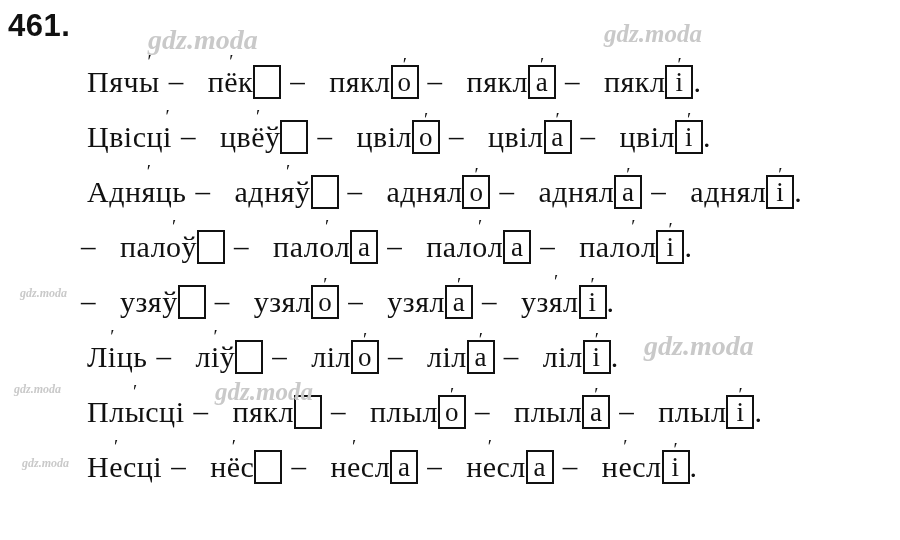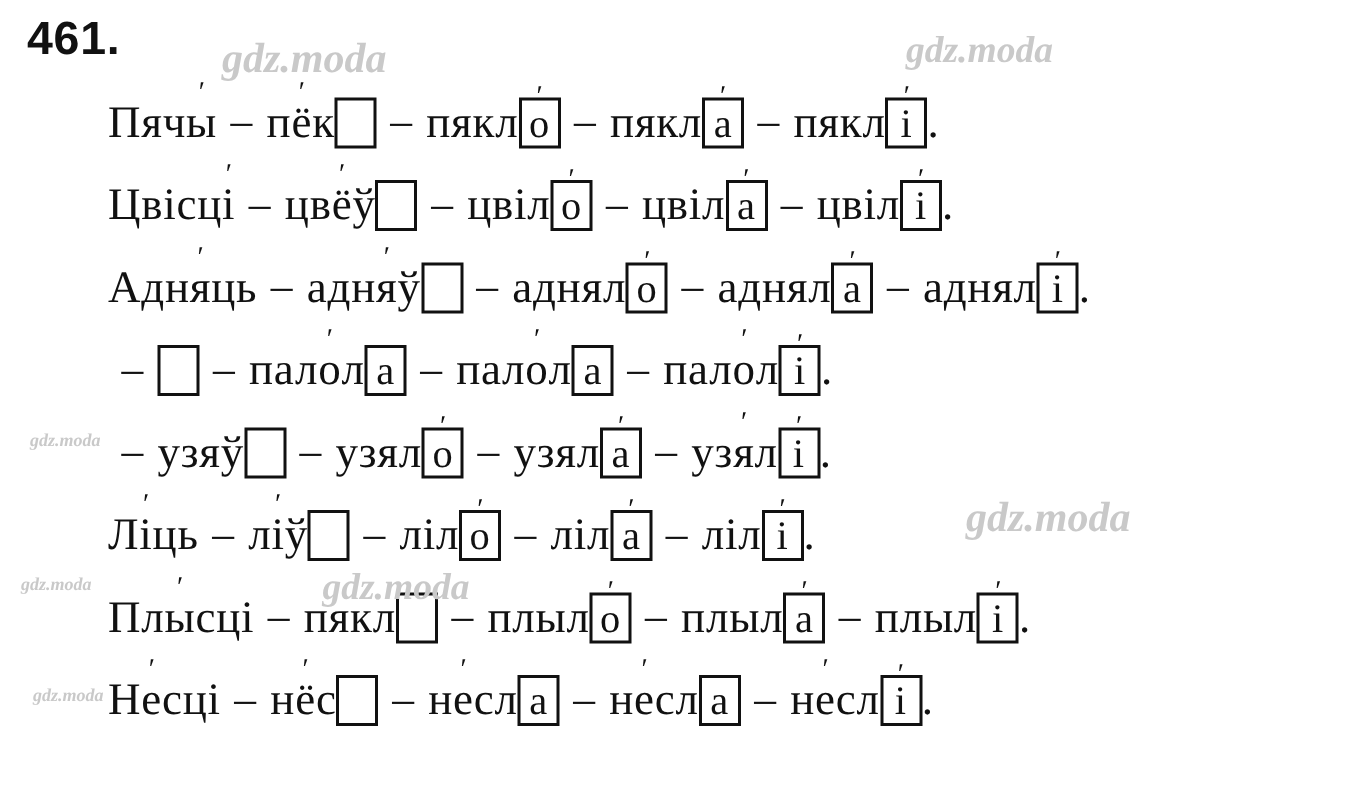--- a/index.html
+++ b/index.html
@@ -18,21 +18,21 @@
 
   #page {
     position: relative;
     width: 900px;
     height: 540px;
   }
 
   
   .ex-number {
     position: absolute;
-    left: 18px;
+    left: 8px;
     top: 8px;
     font-family: "Liberation Sans", sans-serif;
     font-weight: bold;
     font-size: 31px;
     letter-spacing: 0.5px;
     color: #111;
   }
 
   
   .lines {
@@ -47,20 +47,21 @@
     display: flex;
     align-items: center;
     white-space: nowrap;
     font-size: 30px;
     letter-spacing: 0.5px;
   }
 
   .w {
     position: relative;
     display: inline-block;
+    margin-left: 15px;
   }
 
   .dash {
     display: inline-block;
     padding: 0 9px;
     font-size: 29px;
   }
 
   
   .box {
@@ -166,20 +167,21 @@
         <span class="dash">–</span>
         <span class="w"><span>аднял</span></span>
         <span class="box"><span class="acc">а</span></span>
         <span class="dash">–</span>
         <span class="w"><span>аднял</span></span>
         <span class="box"><span class="acc">і</span></span>
         <span>.</span>
       </div>
       <div class="line">
         <span class="dash">–</span>
+        <span class="w"><span>пал</span><span class="acc">о</span><span>ў</span></span>
         <span class="box empty"></span>
         <span class="dash">–</span>
         <span class="w"><span>пал</span><span class="acc">о</span><span>л</span></span>
         <span class="box"><span>а</span></span>
         <span class="dash">–</span>
         <span class="w"><span>пал</span><span class="acc">о</span><span>л</span></span>
         <span class="box"><span>а</span></span>
         <span class="dash">–</span>
         <span class="w"><span>пал</span><span class="acc">о</span><span>л</span></span>
         <span class="box"><span class="acc">і</span></span>

